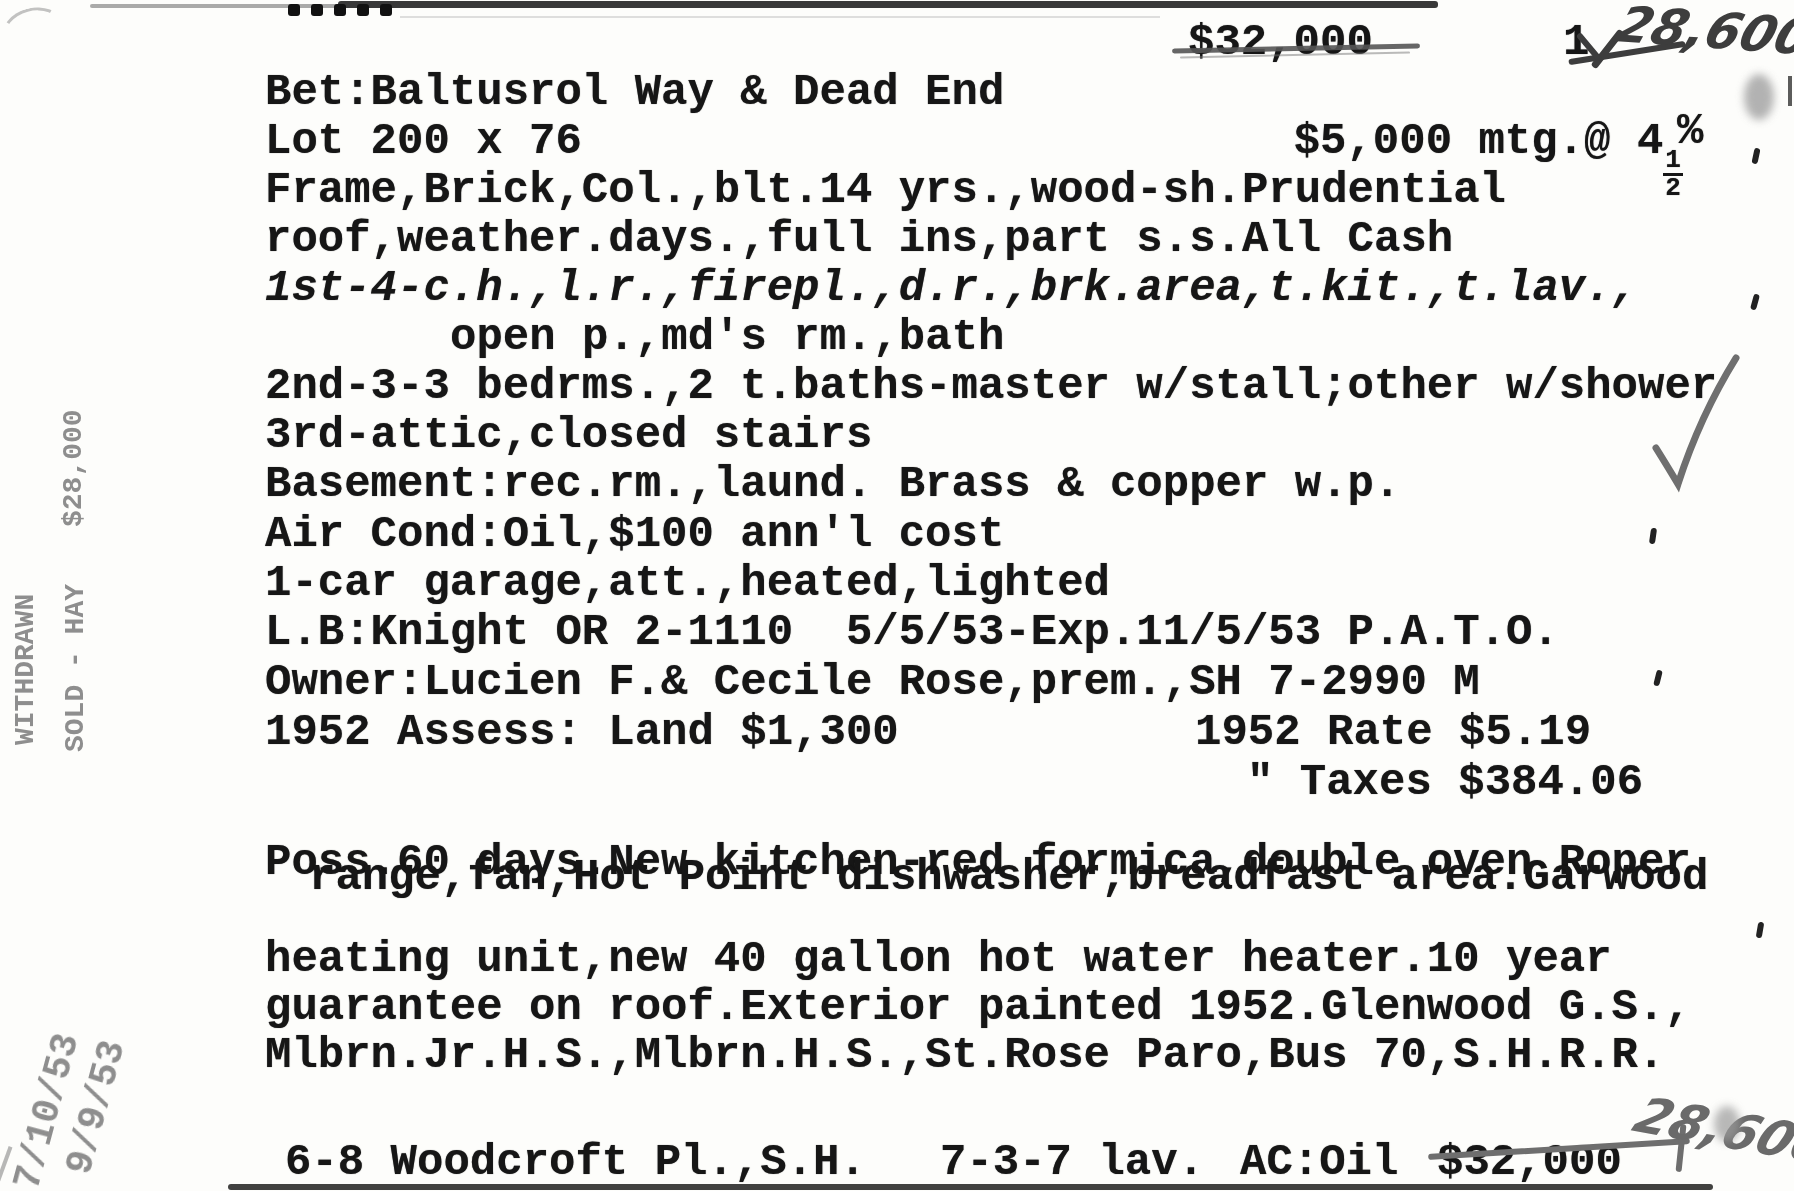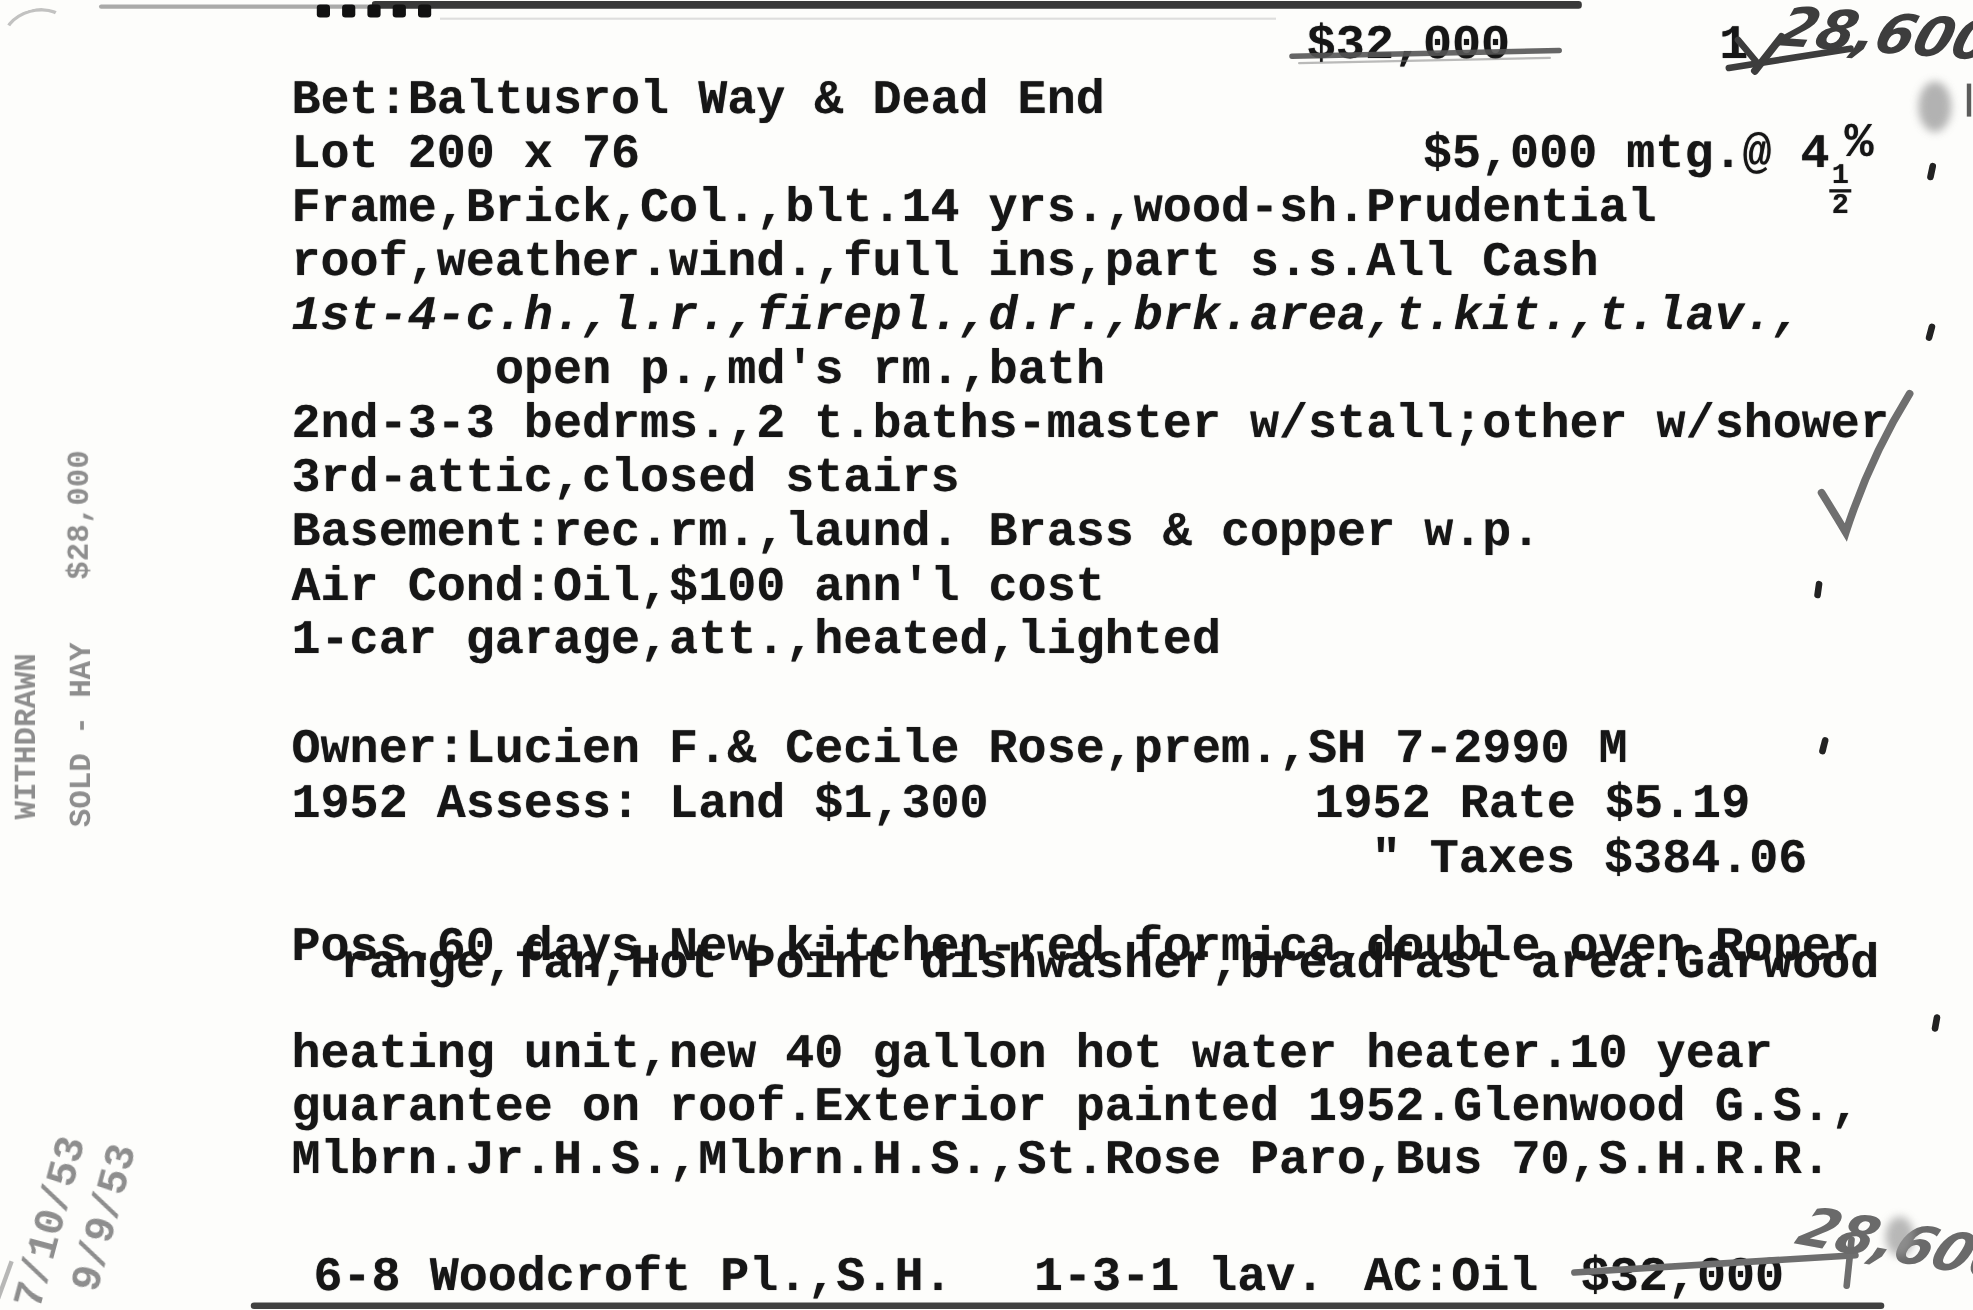--- a/index.html
+++ b/index.html
@@ -49,42 +49,43 @@
   <div class="tline rcol" style="top:18px;">$32,000</div>
   <div class="tline" style="left:1563px;top:18px;">1</div>
   <div class="tline rcol" style="top:68px;">
     <span>$5,000 mtg.@ 4</span><span class="frac"><span class="num">1</span><span class="den">2</span></span><span class="pct">%</span>
   </div>
 
   <div class="tline" style="top:68px;">Bet:Baltusrol Way &amp; Dead End</div>
   <div class="tline" style="top:117px;">Lot 200 x 76</div>
 
   <div class="tline" style="top:166px;">Frame,Brick,Col.,blt.14 yrs.,wood-sh.Prudential</div>
-  <div class="tline" style="top:215px;">roof,weather.wind.,full ins,part s.s.All Cash</div>
+  <div class="tline" style="top:215px;">roof,weather.days.,full ins,part s.s.All Cash</div>
   <div class="tline" style="top:264px;font-style:italic;">1st-4-c.h.,l.r.,firepl.,d.r.,brk.area,t.kit.,t.lav.,</div>
   <div class="tline" style="top:313px;left:450px;">open p.,md's rm.,bath</div>
   <div class="tline" style="top:362px;">2nd-3-3 bedrms.,2 t.baths-master w/stall;other w/shower</div>
   <div class="tline" style="top:411px;">3rd-attic,closed stairs</div>
   <div class="tline" style="top:460px;">Basement:rec.rm.,laund. Brass &amp; copper w.p.</div>
   <div class="tline" style="top:510px;">Air Cond:Oil,$100 ann'l cost</div>
   <div class="tline" style="top:559px;">1-car garage,att.,heated,lighted</div>
+  <div class="tline" style="top:608px;">L.B:Knight OR 2-1110  5/5/53-Exp.11/5/53 P.A.T.O.</div>
   <div class="tline" style="top:658px;">Owner:Lucien F.&amp; Cecile Rose,prem.,SH 7-2990 M</div>
 
   <div class="tline" style="top:708px;">1952 Assess: Land $1,300</div>
   <div class="tline" style="left:1195px;top:708px;">1952 Rate $5.19</div>
   <div class="tline" style="left:1247px;top:758px;">" Taxes $384.06</div>
 
   <div class="tline" style="top:838px;">Poss.60 days.New kitchen-red formica,double oven Roper</div>
   <div class="tline" style="top:853px;margin-left:44px;">range,fan,Hot Point dishwasher,breadfast area.Garwood</div>
   <div class="tline" style="top:935px;">heating unit,new 40 gallon hot water heater.10 year</div>
   <div class="tline" style="top:983px;">guarantee on roof.Exterior painted 1952.Glenwood G.S.,</div>
   <div class="tline" style="top:1031px;">Mlbrn.Jr.H.S.,Mlbrn.H.S.,St.Rose Paro,Bus 70,S.H.R.R.</div>
 
   <div class="tline" style="left:285px;top:1138px;">6-8 Woodcroft Pl.,S.H.</div>
-  <div class="tline" style="left:940px;top:1138px;">1-3-1 lav.</div>
+  <div class="tline" style="left:940px;top:1138px;">7-3-7 lav.</div>
   <div class="tline" style="left:1240px;top:1138px;">AC:Oil</div>
   <div class="tline" style="left:1437px;top:1138px;">$32,000</div>
 
   <div class="strike" style="left:1172px;top:46px;width:248px;height:5px;background:#555;opacity:.9;transform:rotate(-1.2deg);"></div>
   <div class="strike" style="left:1180px;top:54px;width:230px;height:2px;background:#777;opacity:.5;transform:rotate(-1.2deg);"></div>
   <div class="strike" style="left:1428px;top:1146px;width:262px;height:6px;background:#6e6e6e;transform:rotate(-3.5deg);"></div>
   <div class="strike" style="left:1678px;top:1124px;width:6px;height:48px;background:#6e6e6e;transform:rotate(6deg);"></div>
   <div class="strike" style="left:1568px;top:50px;width:118px;height:6px;background:#3d3d3d;transform:rotate(-9deg);"></div>
   <div class="strike" style="left:1604px;top:26px;width:7px;height:46px;background:#3d3d3d;transform:rotate(38deg);"></div>
   <div class="strike" style="left:1586px;top:30px;width:6px;height:34px;background:#3d3d3d;transform:rotate(-40deg);"></div>

